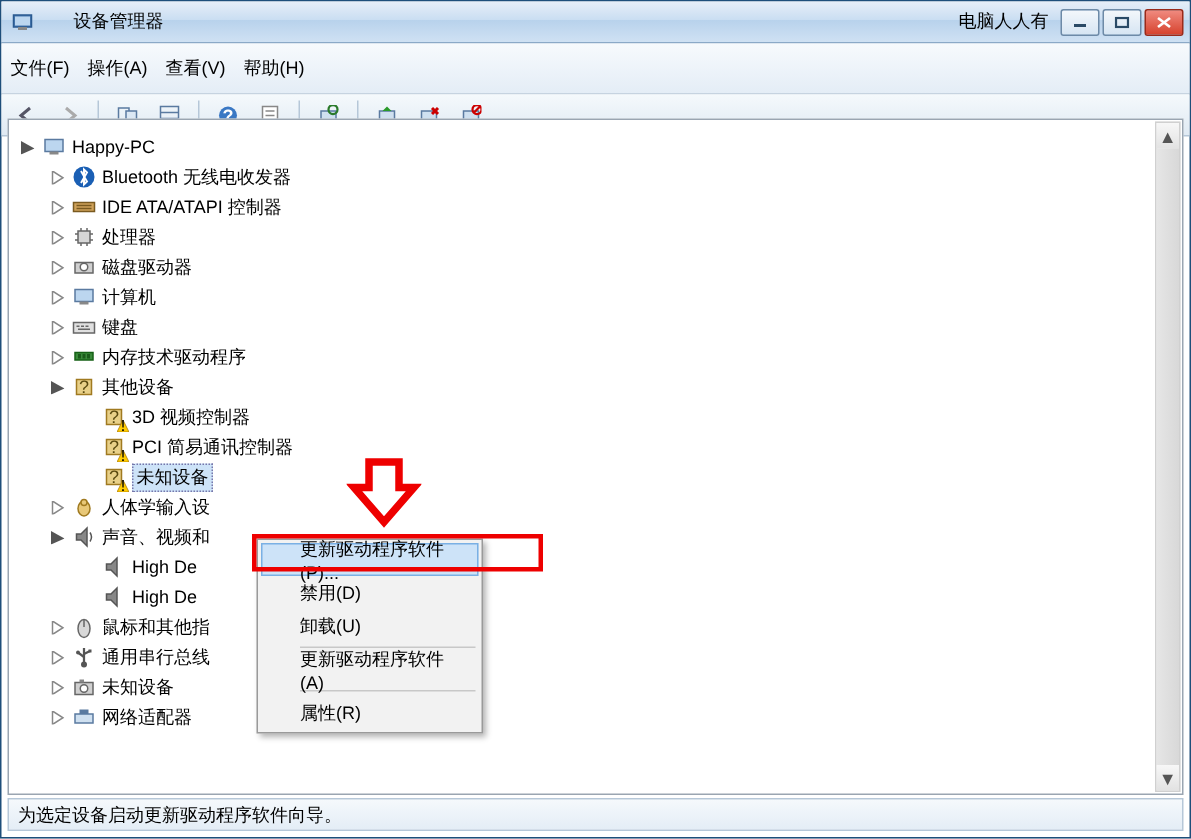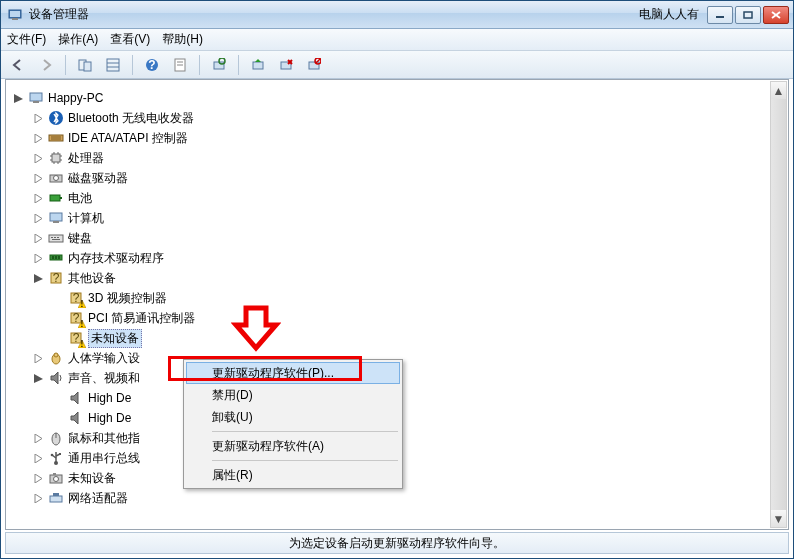--- a/index.html
+++ b/index.html
@@ -1,46 +1,46 @@
 <!DOCTYPE html>
 <html><head>
 <meta charset="utf-8">
 <style>
   * { box-sizing: border-box; font-family: "Microsoft YaHei", "SimSun", Tahoma, sans-serif; font-size: 12px; }
   body { margin: 0; background: #c8c8c8; }
   .window { width: 794px; height: 559px; position: relative; background: #fff; border: 1px solid #1e4e7a; }
   .titlebar { height: 28px; background: linear-gradient(to bottom, #e6eef8 0%, #cadef2 45%, #b8d2ec 46%, #cfe1f3 100%); border-bottom: 1px solid #8ba9c7; display: flex; align-items: center; }
   .titlebar .tb-icon { width: 16px; height: 16px; margin: 0 6px; }
-  .titlebar .tb-title { flex: 0 0 auto; color: #000; }
+  .titlebar .tb-title { flex: 0 0 auto; color: #000; margin-left: 20px; }
   .titlebar .tb-spacer { flex: 1; }
   .titlebar .tb-right { color: #000; margin-right: 6px; }
   .winbtn { width: 26px; height: 18px; margin-left: 2px; border: 1px solid #6d8aa7; border-radius: 2px; display: inline-flex; align-items: center; justify-content: center; background: linear-gradient(to bottom,#f3f7fb,#d6e5f3); color:#2a4a66; font-size:10px; }
   .winbtn.close { background: linear-gradient(to bottom,#f08a7f,#d6432e); border-color:#9a2a1a; color:#fff; }
-  .menubar { height: 22px; background: linear-gradient(to bottom,#f7fafd,#e4edf6); border-bottom: 1px solid #c6d3e0; display: flex; align-items: center; padding: 0 6px; gap: 12px; }
+  .menubar { height: 34px; background: linear-gradient(to bottom,#f7fafd,#e4edf6); border-bottom: 1px solid #c6d3e0; display: flex; align-items: center; padding: 0 6px; gap: 12px; }
   .menubar span { cursor: default; }
   .toolbar { height: 28px; background: linear-gradient(to bottom,#f5f9fc,#e0eaf3); border-bottom: 1px solid #b6c7d8; display: flex; align-items: center; padding: 0 6px; gap: 6px; }
   .toolbar .sep { width:1px; height:20px; background:#b6c7d8; margin:0 2px; }
   .tbtn { width: 22px; height: 22px; border: 1px solid transparent; display:flex; align-items:center; justify-content:center; border-radius:2px; }
   .client { position:absolute; top:78px; left:4px; right:4px; bottom:28px; background:#fff; border:1px solid #9aa5b1; overflow:hidden;text-align:right; }
   .scrollbar { position:absolute; right:6px; top:80px; bottom:30px; width:17px; background:#f0f0f0; border:1px solid #d0d0d0; }
   .scrollbar .sb-btn { height:17px; background:linear-gradient(to bottom,#f7f7f7,#e2e2e2); display:flex; align-items:center; justify-content:center; color:#555; }
   .scrollbar .sb-thumb { position:absolute; top:17px; bottom:17px; left:0; right:0; background:linear-gradient(to right,#e6e6e6,#d8d8d8); }
   .scrollbar .sb-btn.bot { position:absolute; bottom:0; left:0; right:0; }
   .tree { padding: 8px 0 8px 4px; }
   .row { display:flex; align-items:center; height:20px; white-space:nowrap; }
   .tw { width:16px; height:16px; display:flex; align-items:center; justify-content:center; flex:0 0 auto; color:#6a6a6a; }
   .tw svg { width:9px; height:9px; }
   .ic { width:16px; height:16px; margin:0 4px 0 2px; display:flex; align-items:center; justify-content:center; flex:0 0 auto; }
   .label { flex:0 0 auto; }
   .indent1 { padding-left: 20px; }
   .indent2 { padding-left: 40px; }
   .row.sel { }
   .row.sel .label { background:#cde3f8; border:1px dotted #77a; padding:0 2px; }
-  .status { position:absolute; left:4px; right:4px; bottom:4px; height:22px; background:linear-gradient(to bottom,#f5f9fc,#e4edf6); border:1px solid #b6c7d8; display:flex; align-items:center; padding:0 6px;justify-content:center; }
-  .ctxmenu { position:absolute; left:170px; top:358px; width:220px; background:#f2f2f2; border:1px solid #9a9a9a; box-shadow:2px 2px 4px rgba(0,0,0,.3); padding:2px;margin-left:12px; }
+  .status { position:absolute; left:4px; right:4px; bottom:4px; height:22px; background:linear-gradient(to bottom,#f5f9fc,#e4edf6); border:1px solid #b6c7d8; display:flex; align-items:center; padding:0 6px; }
+  .ctxmenu { position:absolute; left:170px; top:358px; width:151px; background:#f2f2f2; border:1px solid #9a9a9a; box-shadow:2px 2px 4px rgba(0,0,0,.3); padding:2px; }
   .ctxmenu .mi { height:22px; display:flex; align-items:center; padding:0 8px 0 26px; cursor:default; }
   .ctxmenu .mi.hl { background:#cde3f8; border:1px solid #7ab0e4; padding:0 7px 0 25px; }
   .ctxmenu .msep { height:1px; background:#c8c8c8; margin:3px 2px 3px 26px; }
   .ctxmenu .mi.bold { font-weight:normal; }
   .ctxmenu-outline { position:absolute; left:167px; top:355px; width:194px; height:25px; border:3px solid #e00; pointer-events:none; }
   .arrow { position:absolute; left:230px; top:302px; pointer-events:none; }
   .warn-badge { position:absolute; width:8px; height:8px; right:-2px; bottom:-2px; }
 </style>
 </head>
 <body>
@@ -231,34 +231,20 @@
           </span>
         <span class="ic">
             <svg viewBox="0 0 16 16">
               <rect x="2" y="5" width="12" height="7" fill="#d0d0d0" stroke="#666"></rect>
               <circle cx="8" cy="8" r="2.5" fill="#fff" stroke="#666"></circle>
             </svg>
           </span>
         <span class="label">磁盘驱动器</span>
       </div>
 
-      <div class="row indent1">
-        <span class="tw">
-            <svg viewBox="0 0 9 9">
-              <path d="M1 0 L8 4.5 L1 9 Z" fill="none" stroke="#888"></path>
-            </svg>
-          </span>
-        <span class="ic">
-            <svg viewBox="0 0 16 16">
-              <rect x="2" y="5" width="10" height="6" fill="#3aa03a" stroke="#166016"></rect>
-              <rect x="12" y="7" width="2" height="2" fill="#166016"></rect>
-            </svg>
-          </span>
-        <span class="label">电池</span>
-      </div>
 
       <div class="row indent1">
         <span class="tw">
             <svg viewBox="0 0 9 9">
               <path d="M1 0 L8 4.5 L1 9 Z" fill="none" stroke="#888"></path>
             </svg>
           </span>
         <span class="ic">
             <svg viewBox="0 0 16 16">
               <rect x="2" y="3" width="12" height="8" fill="#bcd6ef" stroke="#5a7aa0"></rect>

